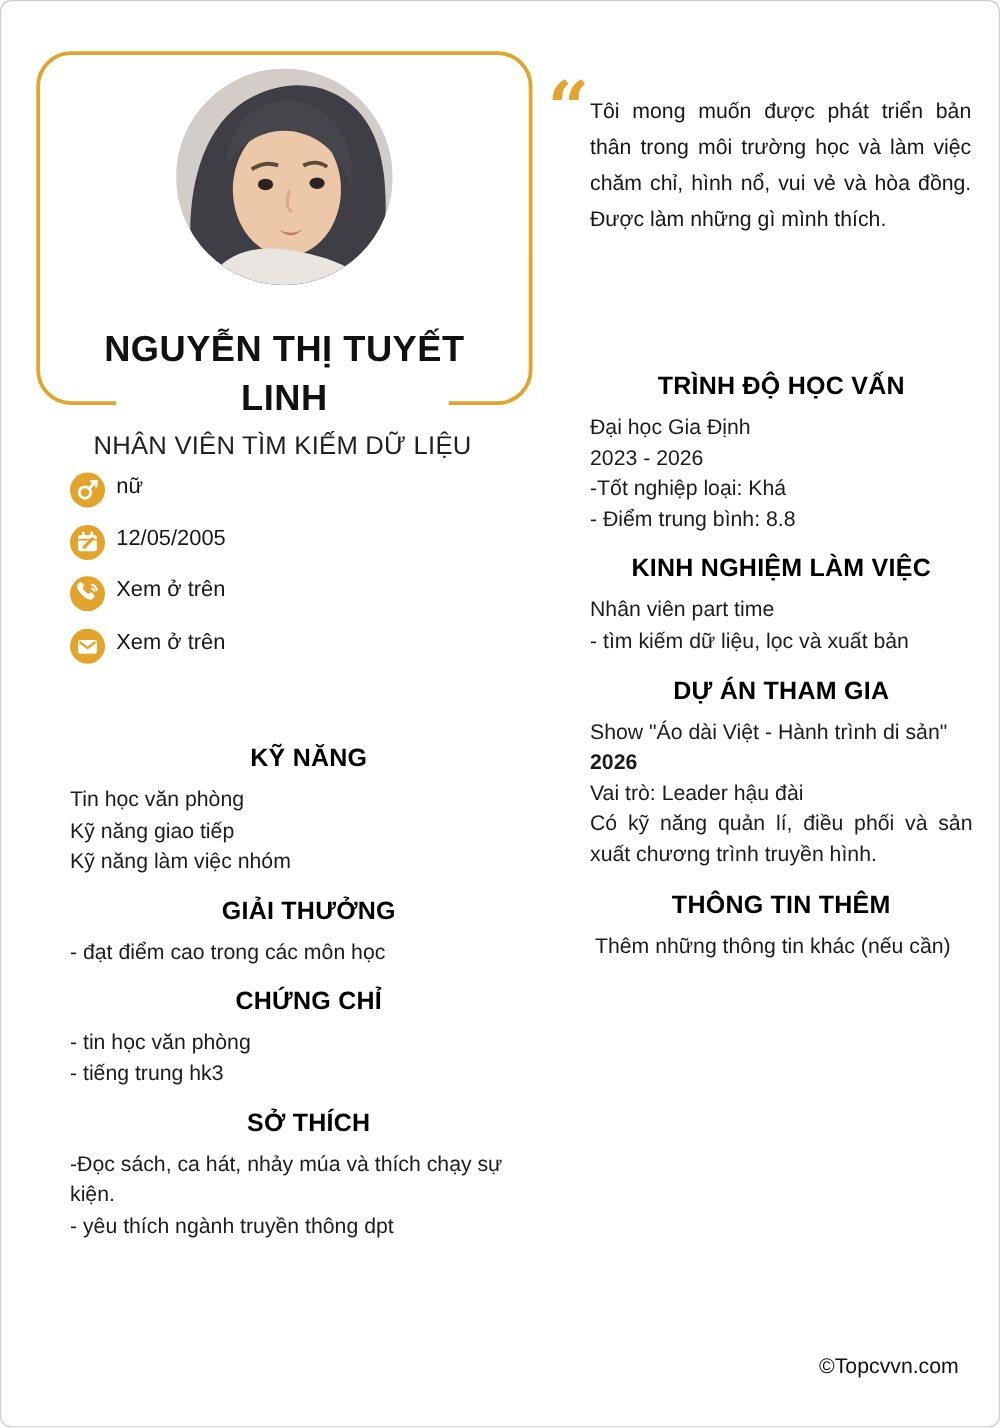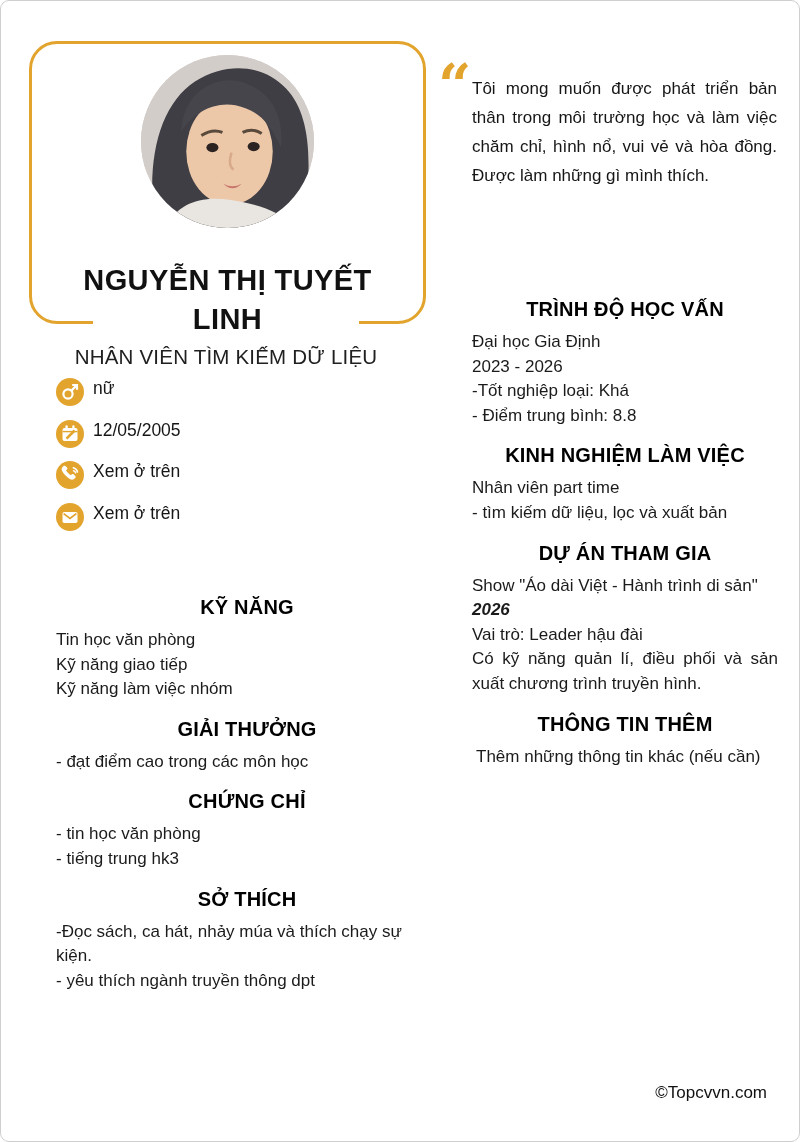--- a/index.html
+++ b/index.html
@@ -31,21 +31,21 @@
   .ctext{margin-left:9px;font-size:17.5px;color:#161616;}
 
   
   .col{position:absolute;}
   .left-col{left:55px;top:594px;width:382px;}
   .right-col{left:471px;top:296px;width:306px;}
   .sec{margin-top:15px;}
   .sec:first-child{margin-top:0;}
   .sec h2{margin:0 0 8px 0;font-size:20px;font-weight:700;color:#000;line-height:25px;letter-spacing:.2px;text-align:center;}
   .ln{font-size:17px;line-height:24.6px;color:#1b1b1b;}
-  .ln.bold{font-weight:700;font-style:italic;}
+  .ln.bold{font-weight:700;}
   .ln.just{text-align:justify;}
   .ln.lead{padding-left:4px;}
 
   
   .quote{position:absolute;left:440px;top:73px;width:336px;}
   .qmark{position:absolute;left:-3px;top:-17px;font-family:"DejaVu Serif",serif;
          font-size:58px;font-weight:700;color:var(--accent);line-height:1;}
   .qtext{margin-left:31px;width:305px;text-align:justify;font-size:17px;line-height:29px;color:#161616;}
 
   

